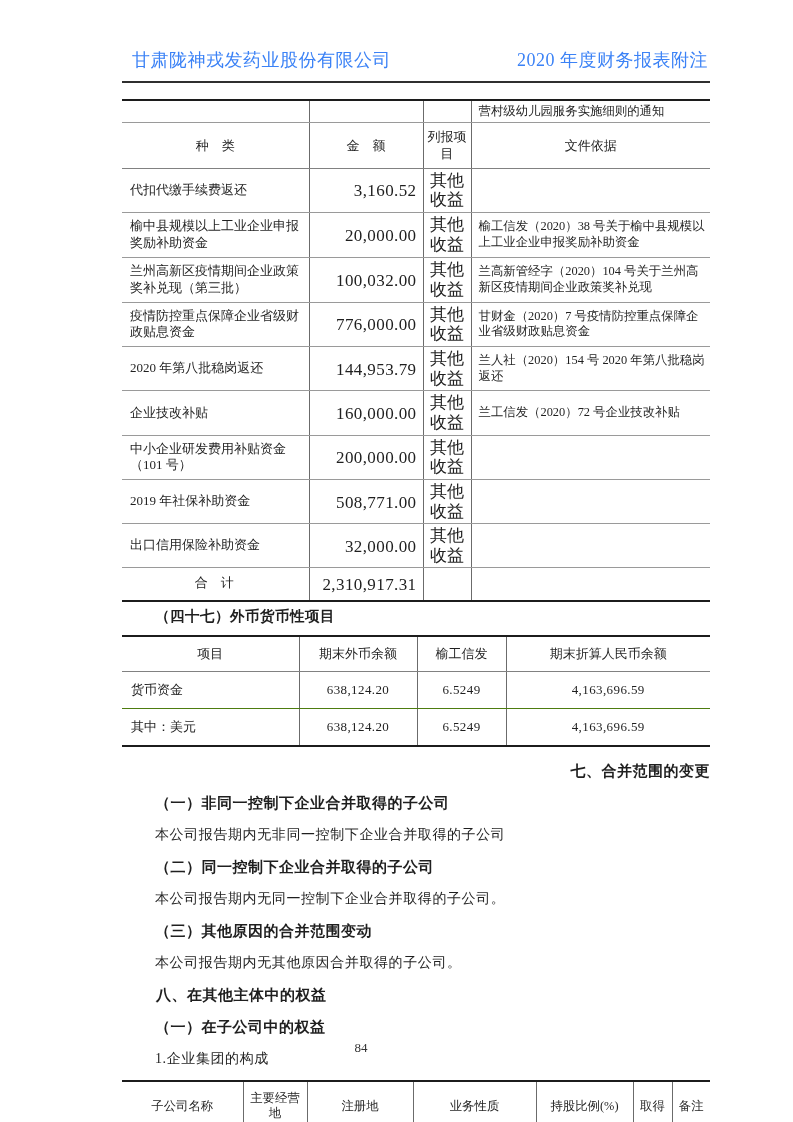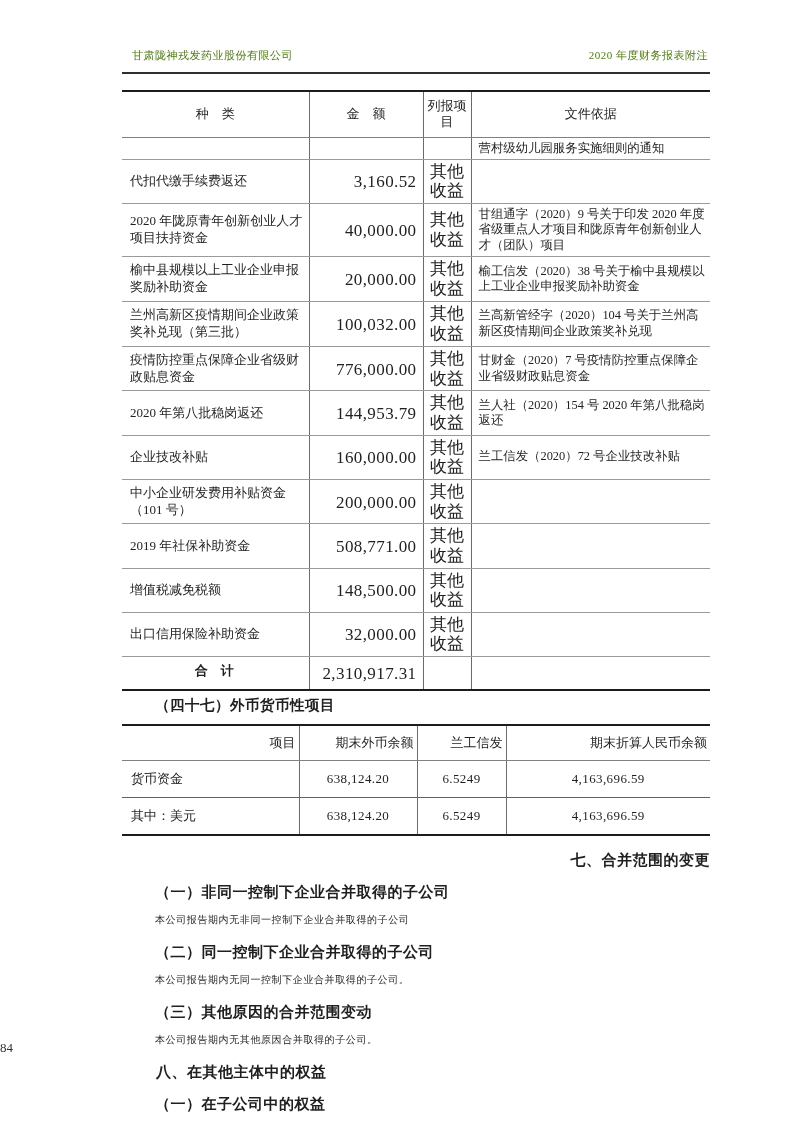--- a/index.html
+++ b/index.html
@@ -10,21 +10,21 @@
     font-family:"Liberation Serif","DejaVu Serif",serif;
     color:#1f1f1f;
     overflow:hidden;
     box-sizing:border-box;
   }
   .content{position:absolute;left:122px;top:48px;width:588px;}
 
   
   .run-header{
     display:flex;justify-content:space-between;align-items:flex-end;
-    font-size:11px;letter-spacing:0.5px;color:#4d7c0f;
+    font-size:18px;letter-spacing:0.5px;color:#3b82f6;
     border-bottom:2px solid #2f2f2f;
     padding:0 2px 9px 10px;
   }
 
   
   table{border-collapse:collapse;table-layout:fixed;width:588px;}
   .thick-top{border-top:2.5px solid #1c1c1c;}
   .thick-bottom{border-bottom:2.5px solid #1c1c1c;}
   td,th{vertical-align:middle;font-weight:normal;word-break:break-all;}
   .t1 td,.t1 th{border-bottom:1px solid #9a9a9a;}
@@ -32,37 +32,37 @@
   .t1 tr:last-child td{border-bottom:none;}
   .t1 th{font-size:13px;text-align:center;padding:6px 3px;line-height:1.25;border-bottom:1px solid #818181;}
   .c-type{font-size:13px;text-align:left;padding:5px 4px 5px 8px;line-height:1.3;}
   .c-amt{font-size:17px;text-align:right;padding:7px 6px 5px 2px;letter-spacing:0.4px;}
   .c-item{font-size:17px;text-align:center;padding:2px 1px;line-height:1.15;}
   .c-basis{font-size:12.4px;text-align:left;padding:3px 4px 3px 7px;line-height:1.24;}
   .c-center{text-align:center;padding-left:2px;}
 
   .t2 td,.t2 th{border-bottom:1px solid #4d7c0f;font-size:13px;}
   .t2 tr td+td,.t2 tr th+th,.t2 tr th+th{border-left:1px solid #6b6b6b;}
-  .t2 th{text-align:right;padding:8px 3px;border-bottom:1px solid #818181;}
+  .t2 th{text-align:center;padding:8px 3px;border-bottom:1px solid #818181;}
   .t2 tr:last-child td{border-bottom:none;}
   .fx-item{text-align:left;padding:9px 4px 9px 9px;}
   .fx-num{text-align:center;padding:9px 3px;letter-spacing:0.4px;}
 
   .t3 th{font-size:12.4px;text-align:center;padding:9px 1px;line-height:1.2;}
   .t3 tr th+th{border-left:1px solid #6b6b6b;}
 
   
   .sec-title{font-size:15px;font-weight:bold;line-height:20px;margin:12px 0 8px 33px;letter-spacing:0.5px;}
   .sec-title.lv1{margin-left:34px;}
-  .para{font-size:10px;line-height:20px;margin:0 0 7px 33px;letter-spacing:0.6px;}
+  .para{font-size:14px;line-height:20px;margin:12px 0 7px 33px;letter-spacing:0.6px;}
   .h47{font-size:14.5px;font-weight:bold;margin:5px 0 9px 33px;letter-spacing:0.5px;}
 
   .page-number{
     position:absolute;left:0;top:1040px;width:722px;
-    text-align:left;font-size:13px;color:#333;
+    text-align:center;font-size:13px;color:#333;
   }
 </style>
 </head>
 <body>
 
 <div class="page">
   <div class="content">
 
     <div class="run-header">
       <span>甘肃陇神戎发药业股份有限公司</span>
@@ -71,44 +71,38 @@
 
     <table class="t1 thick-top thick-bottom" style="margin-top:16px;">
       <colgroup>
           <col style="width:187px">
           <col style="width:114px">
           <col style="width:48px">
           <col style="width:239px">
         </colgroup>
       <tbody>
           <tr>
+        <td class="c-type"></td>
+        <td class="c-amt"></td>
+        <td class="c-item"></td>
+        <td class="c-basis">营村级幼儿园服务实施细则的通知</td>
+      </tr>
+      <tr>
         <th>种　类</th>
         <th>金　额</th>
         <th>列报项目</th>
         <th>文件依据</th>
       </tr>
       <tr>
-        <td class="c-type"></td>
-        <td class="c-amt"></td>
-        <td class="c-item"></td>
-        <td class="c-basis">营村级幼儿园服务实施细则的通知</td>
-      </tr>
-      <tr>
         <td class="c-type">代扣代缴手续费返还</td>
         <td class="c-amt">3,160.52</td>
         <td class="c-item">其他收益</td>
         <td class="c-basis"></td>
       </tr>
       <tr>
-        <td class="c-type">2020 年陇原青年创新创业人才项目扶持资金</td>
-        <td class="c-amt">40,000.00</td>
-        <td class="c-item">其他收益</td>
-        <td class="c-basis">甘组通字（2020）9 号关于印发 2020 年度省级重点人才项目和陇原青年创新创业人才（团队）项目</td>
-      </tr>
-      <tr>
         <td class="c-type">榆中县规模以上工业企业申报奖励补助资金</td>
         <td class="c-amt">20,000.00</td>
         <td class="c-item">其他收益</td>
         <td class="c-basis">榆工信发（2020）38 号关于榆中县规模以上工业企业申报奖励补助资金</td>
       </tr>
       <tr>
         <td class="c-type">兰州高新区疫情期间企业政策奖补兑现（第三批）</td>
         <td class="c-amt">100,032.00</td>
         <td class="c-item">其他收益</td>
         <td class="c-basis">兰高新管经字（2020）104 号关于兰州高新区疫情期间企业政策奖补兑现</td>
@@ -137,54 +131,48 @@
         <td class="c-item">其他收益</td>
         <td class="c-basis"></td>
       </tr>
       <tr>
         <td class="c-type">2019 年社保补助资金</td>
         <td class="c-amt">508,771.00</td>
         <td class="c-item">其他收益</td>
         <td class="c-basis"></td>
       </tr>
       <tr>
-        <td class="c-type">增值税减免税额</td>
-        <td class="c-amt">148,500.00</td>
-        <td class="c-item">其他收益</td>
-        <td class="c-basis"></td>
-      </tr>
-      <tr>
         <td class="c-type">出口信用保险补助资金</td>
         <td class="c-amt">32,000.00</td>
         <td class="c-item">其他收益</td>
         <td class="c-basis"></td>
       </tr>
       <tr>
-        <td class="c-type c-center" style="padding-bottom:8px;font-weight:bold;">合　计</td>
+        <td class="c-type c-center" style="padding-bottom:8px;">合　计</td>
         <td class="c-amt">2,310,917.31</td>
         <td class="c-item"></td>
         <td class="c-basis"></td>
       </tr>
     </tbody>
       </table>
 
     <div class="h47">（四十七）外币货币性项目</div>
 
     <table class="t2 thick-top thick-bottom">
       <colgroup>
           <col style="width:177px">
           <col style="width:118px">
           <col style="width:89px">
           <col style="width:204px">
         </colgroup>
       <tbody>
           <tr>
         <th>项目</th>
         <th>期末外币余额</th>
-        <th>兰工信发</th>
+        <th>榆工信发</th>
         <th>期末折算人民币余额</th>
       </tr>
       <tr>
         <td class="fx-item">货币资金</td>
         <td class="fx-num">638,124.20</td>
         <td class="fx-num">6.5249</td>
         <td class="fx-num">4,163,696.59</td>
       </tr>
       <tr>
         <td class="fx-item">其中：美元</td>

